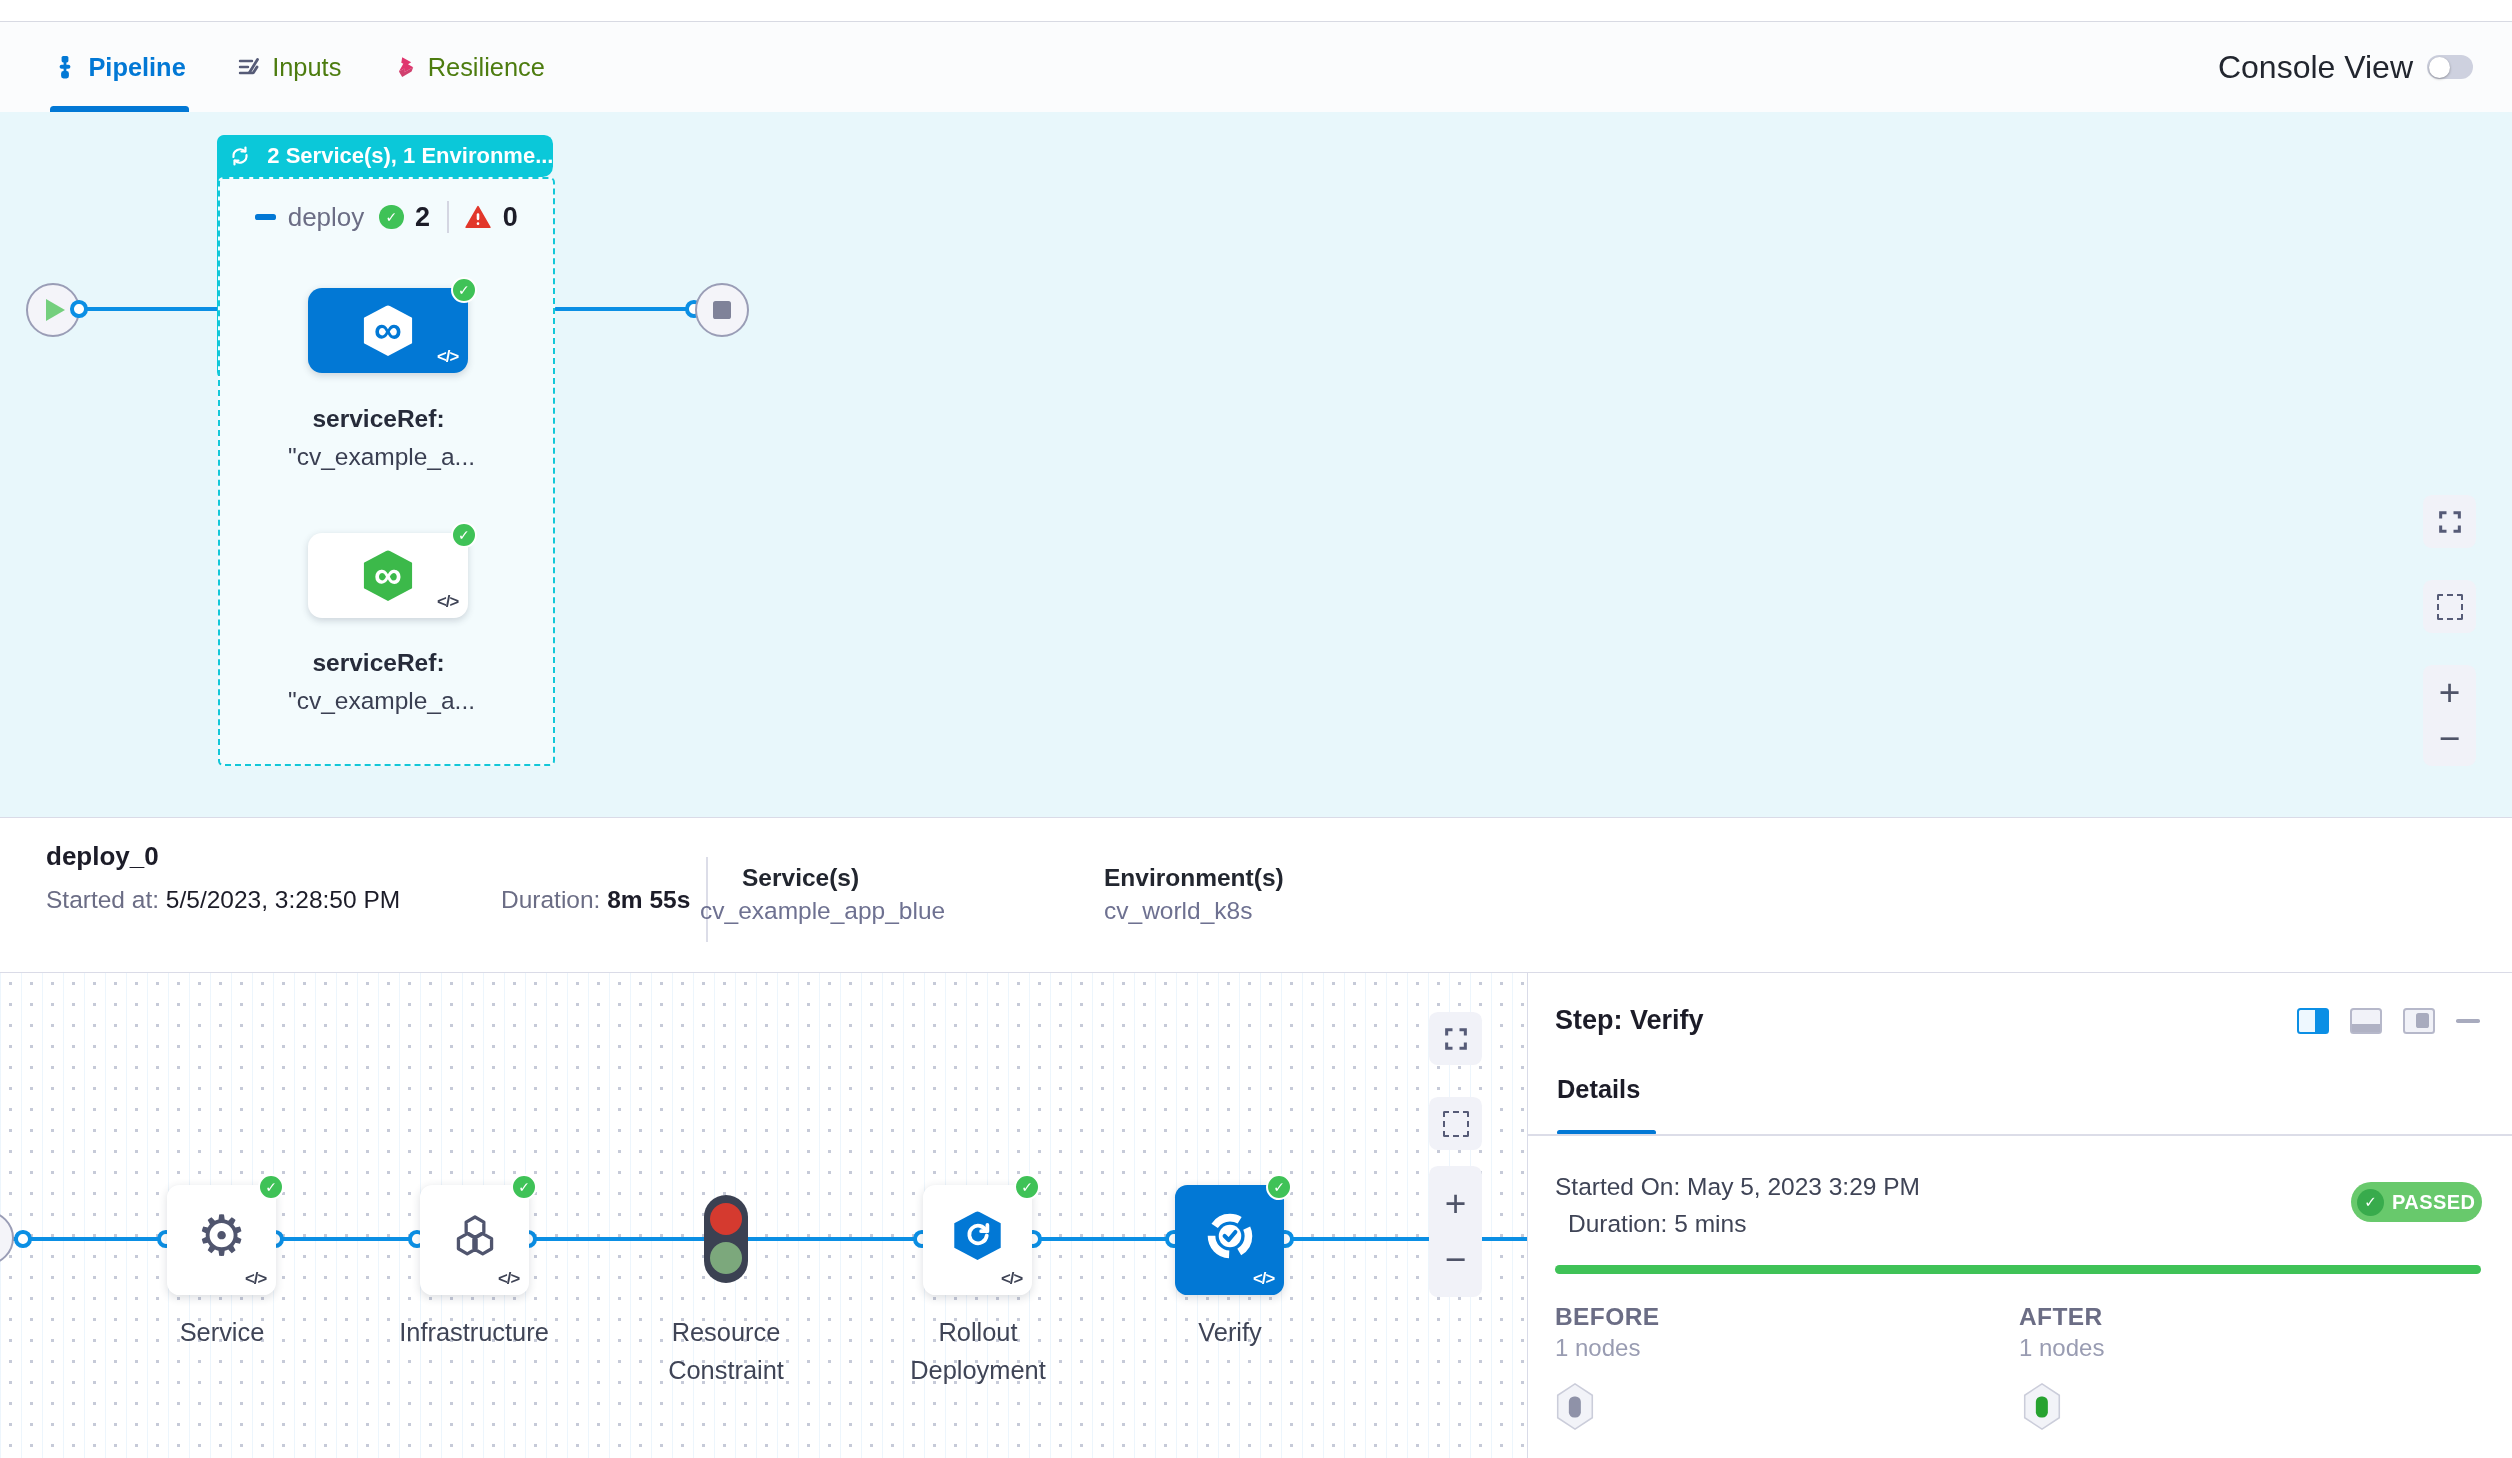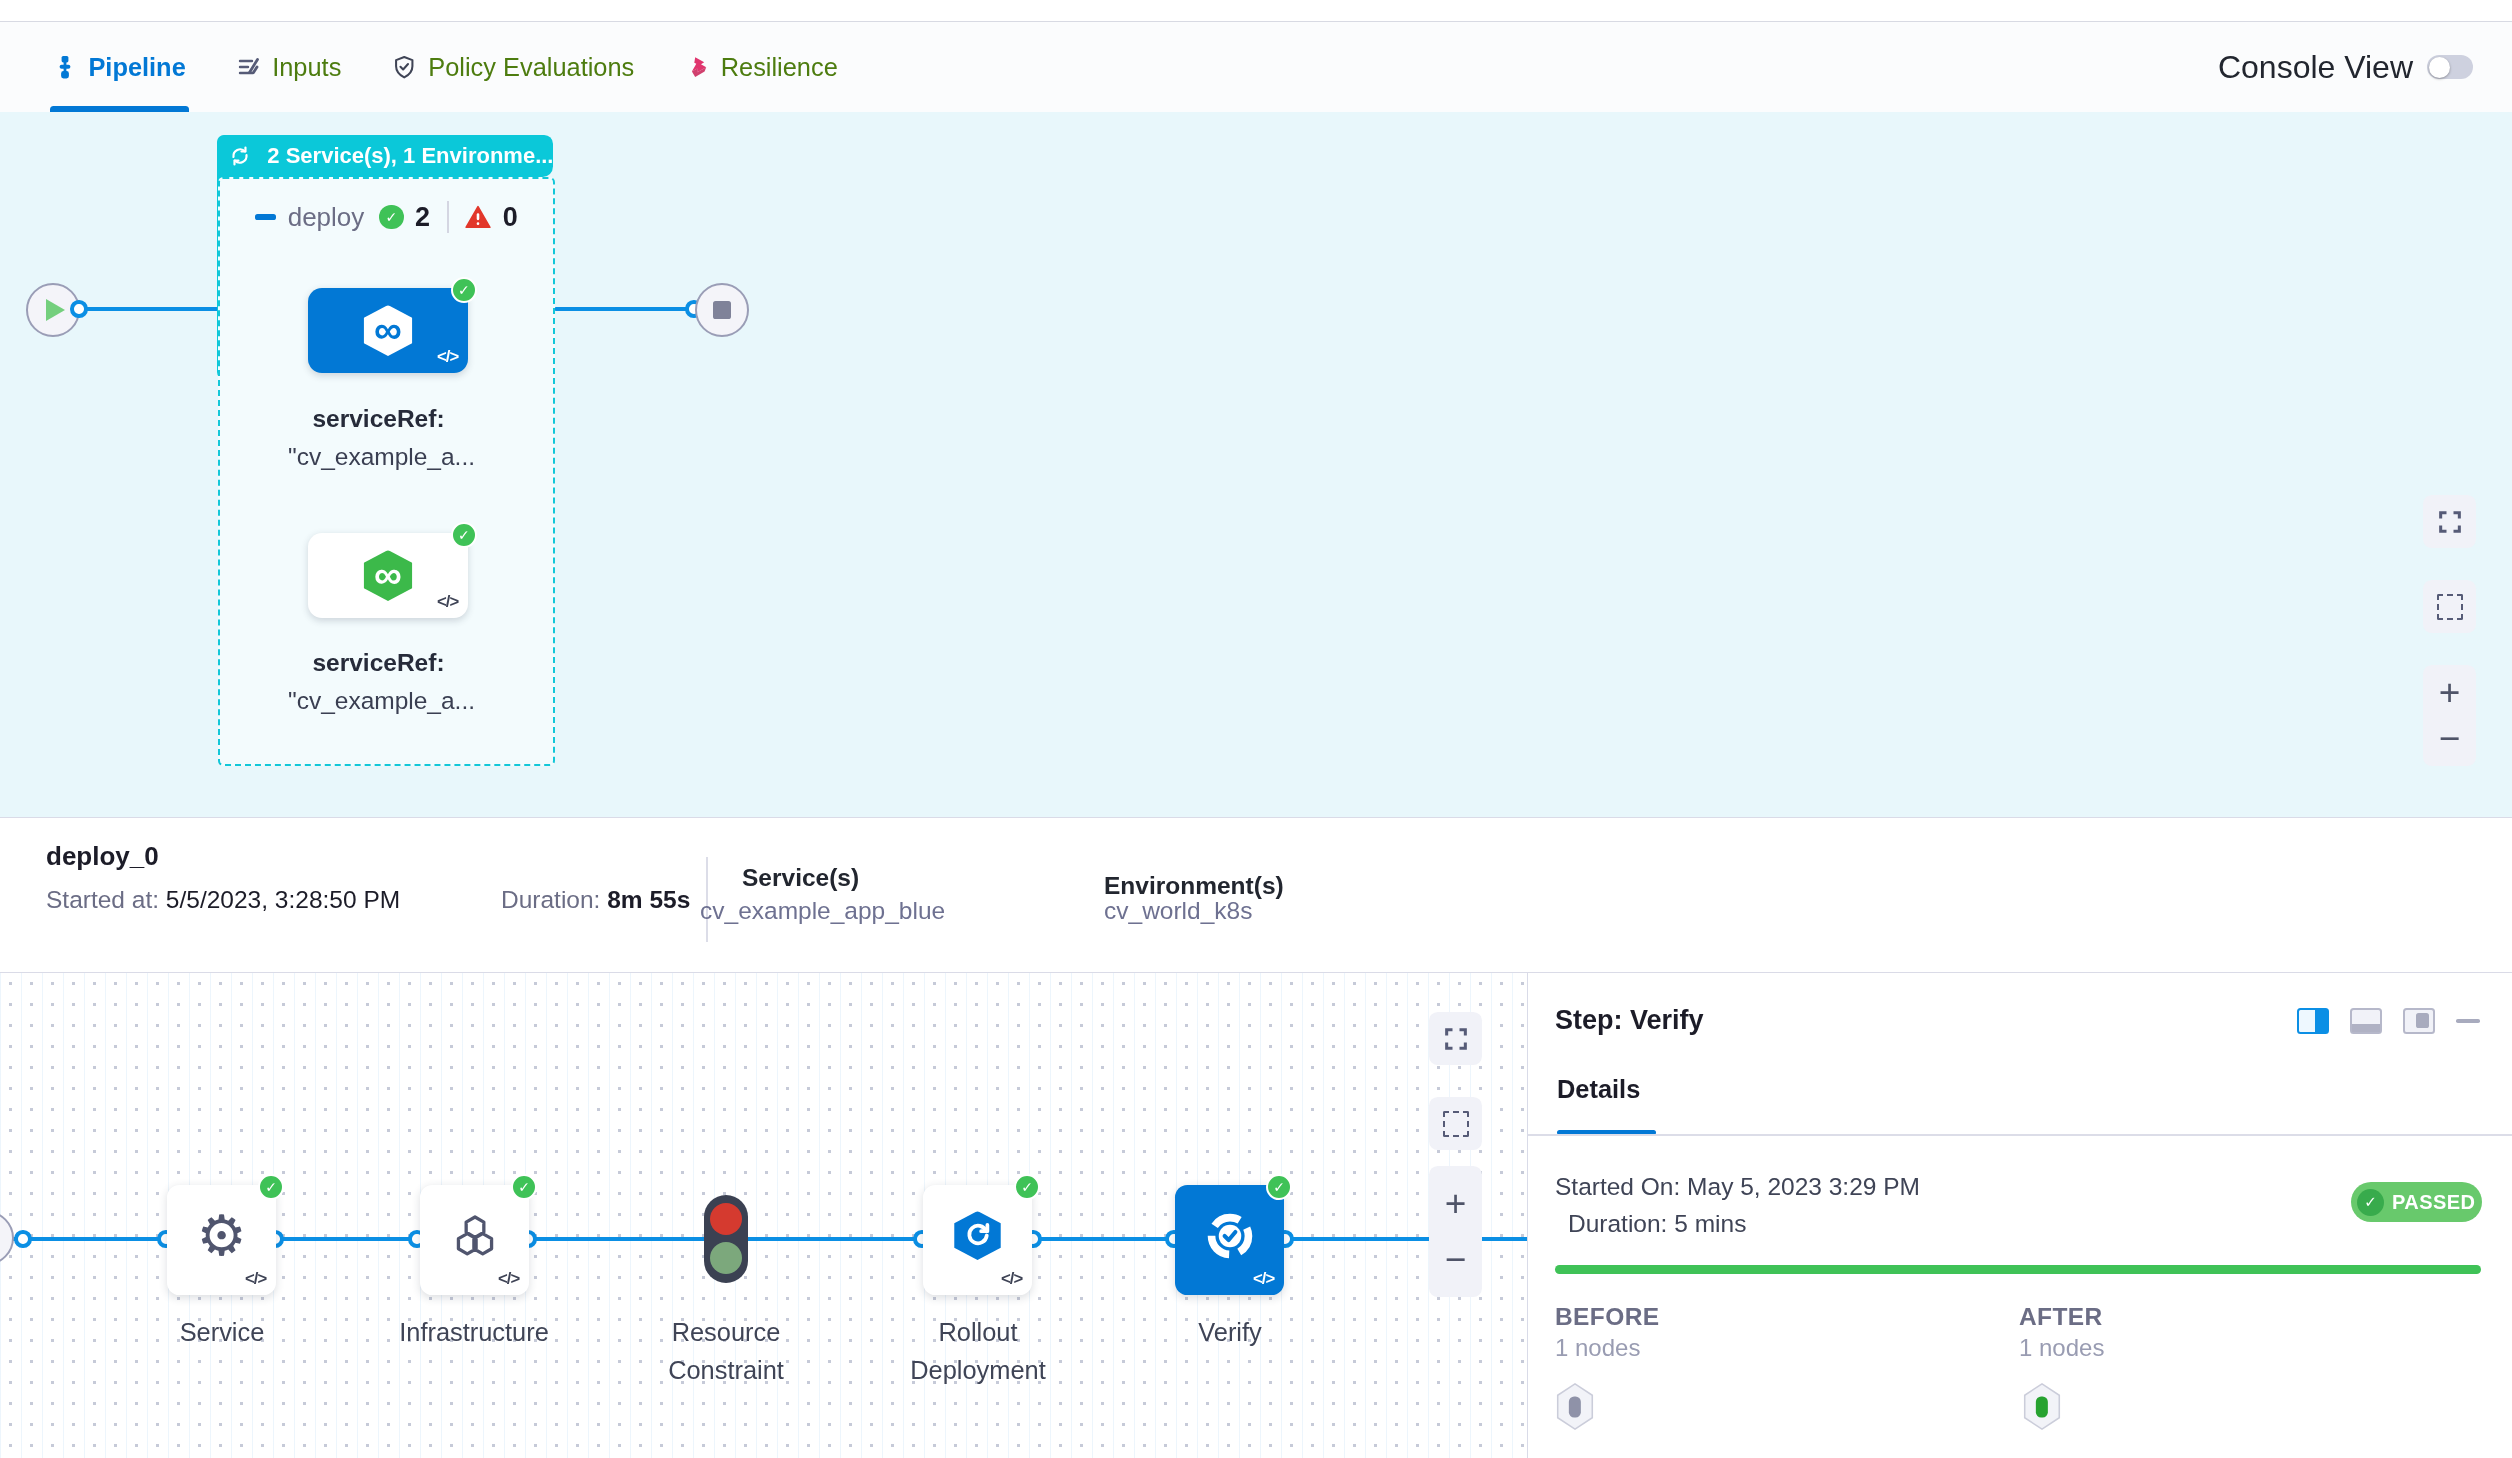--- a/index.html
+++ b/index.html
@@ -143,29 +143,20 @@
         <svg width="24" height="24" viewBox="0 0 24 24" fill="none" stroke="#565b77" stroke-width="2.4" stroke-linecap="round">
             <path d="M3 6h12M3 12h8M3 18h13"></path>
             <path d="M12.5 17.5L20.5 4.5" stroke-width="2.8"></path>
             <path d="M16.5 17.5L20 12" stroke-width="2.8"></path>
           </svg>
       </span>
       <span>Inputs</span>
     </div>
     <div class="tab">
       <span class="ticon">
-        <svg width="24.5" height="24.5" viewBox="0 0 24 24" fill="none" stroke="#3f4456" stroke-width="2">
-            <path d="M12 2l8 3v6c0 5.2-3.4 8.6-8 11-4.6-2.4-8-5.8-8-11V5z" stroke-linejoin="round"></path>
-            <path d="M8.3 11.6l2.6 2.6 4.8-5.4" stroke-linecap="round" stroke-linejoin="round"></path>
-          </svg>
-      </span>
-      <span>Policy Evaluations</span>
-    </div>
-    <div class="tab">
-      <span class="ticon">
         <svg width="24" height="24" viewBox="0 0 24 24">
             <path fill="#e0356e" d="M10.2 2.2l9 5.1-3.2 1.9 5.2 3-9 5.1v-3.7l-5.3 3 4.4-7.8-2-1.1z"></path>
             <path fill="#c81e55" d="M6.9 16.6l5.3-3v3.7l9-5.1-1.6 4.4-9.4 5.3z" opacity=".85"></path>
           </svg>
       </span>
       <span>Resilience</span>
     </div>
     <div class="consolewrap">
       <span class="consolelabel">Console View</span>
       <div class="toggle">
@@ -258,21 +249,21 @@
       <span class="ib-label">Started at:</span>
       <span class="ib-dark">5/5/2023, 3:28:50 PM</span>
     </div>
     <div class="abs ib-row" style="left:501px;top:68px;">
       <span class="ib-label">Duration:</span>
       <span class="ib-dark ib-bold">8m 55s</span>
     </div>
     <div class="abs ib-divider"></div>
     <div class="abs ib-colhead" style="left:742px;top:46px;">Service(s)</div>
     <div class="abs ib-colval" style="left:700px;top:79px;">cv_example_app_blue</div>
-    <div class="abs ib-colhead" style="left:1104px;top:46px;margin-top:8px;">Environment(s)</div>
+    <div class="abs ib-colhead" style="left:1104px;top:46px;">Environment(s)</div>
     <div class="abs ib-colval" style="left:1104px;top:79px;">cv_world_k8s</div>
   </div>
 
   <div class="abs bottom">
     <div class="canvas-bottom">
       <div class="bline"></div>
 
       <div class="endpoint" style="left:-40px;top:238px;">
         
       </div>

